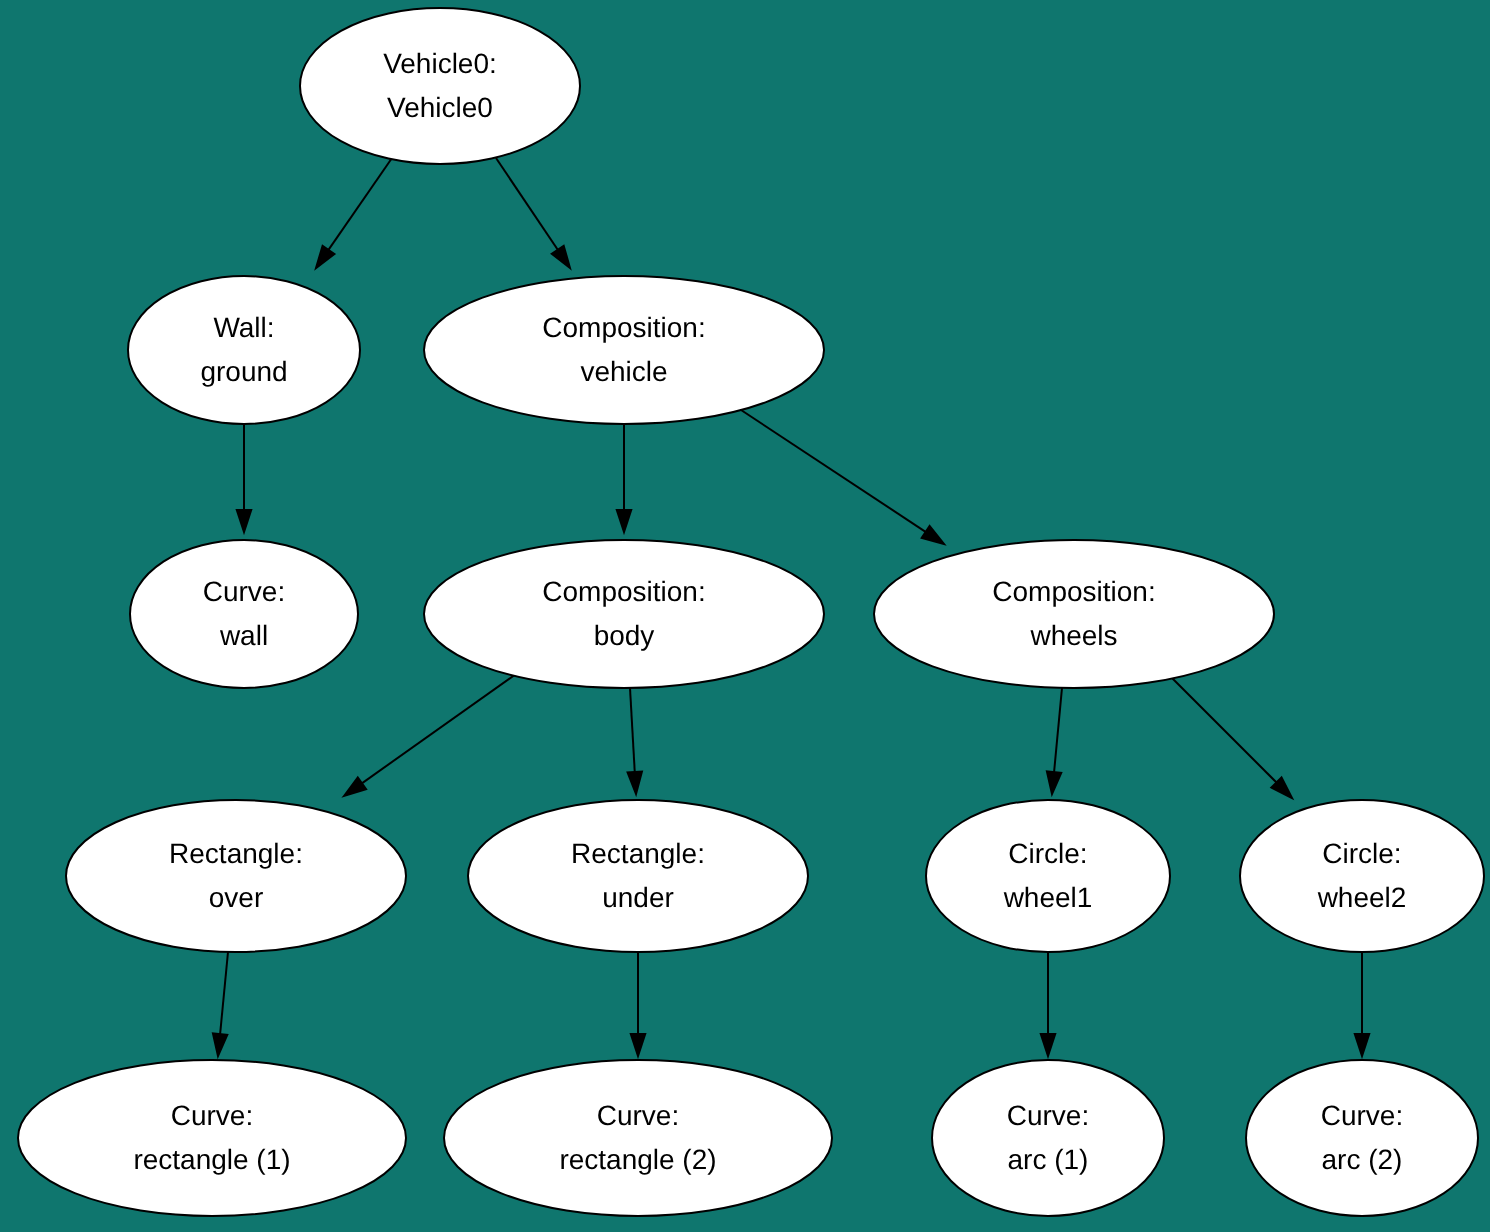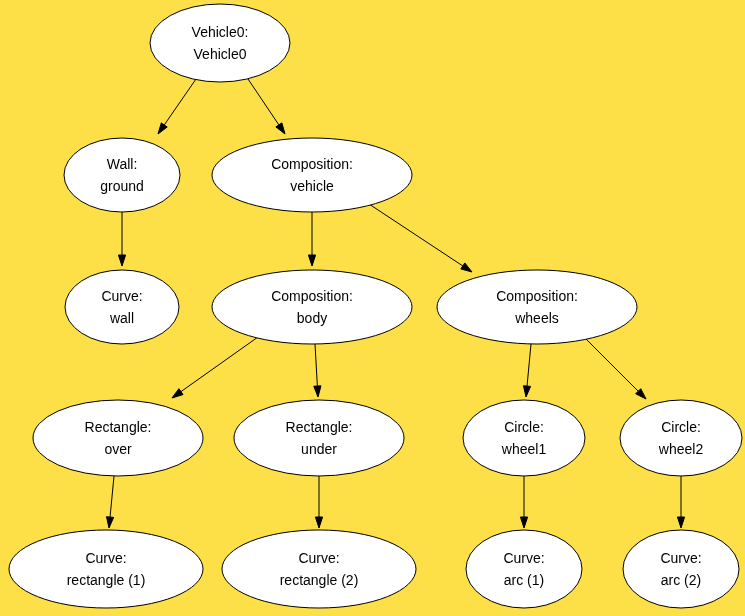--- a/index.html
+++ b/index.html
@@ -10,21 +10,21 @@
   body {
     width: 745px;
     height: 616px;
     font-family: "Liberation Sans", sans-serif;
     overflow: hidden;
   }
   #graph-root {
     position: relative;
     width: 745px;
     height: 616px;
-    background: #fde047;
+    background: #0f766e;
   }
   svg#graph-canvas {
     display: block;
     width: 745px;
     height: 616px;
   }
   .node-ellipse {
     fill: #ffffff;
     stroke: #000000;
     stroke-width: 1;

